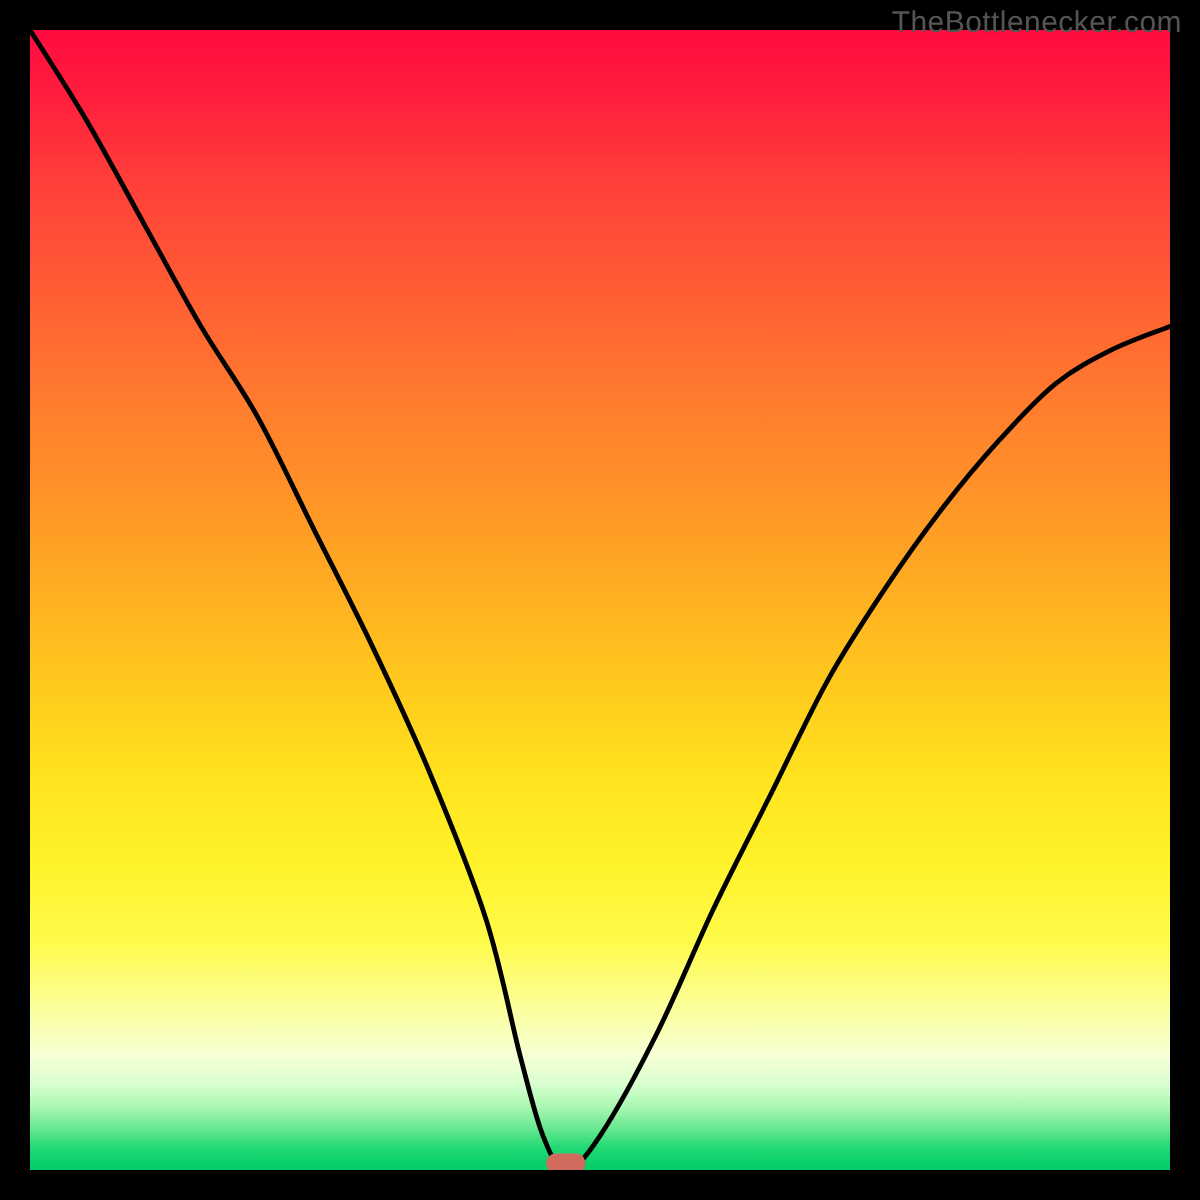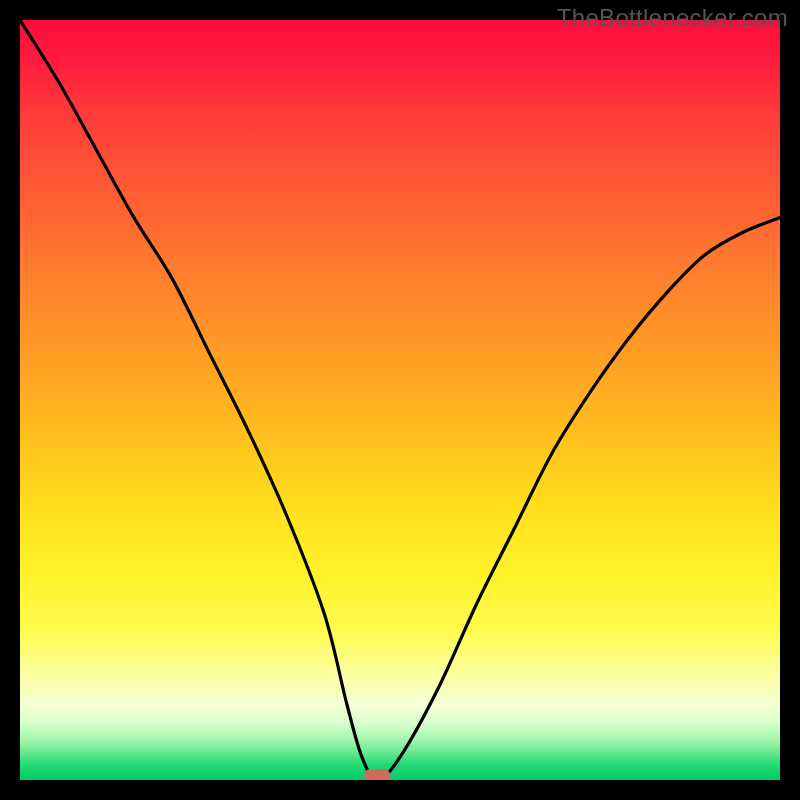--- a/index.html
+++ b/index.html
@@ -15,21 +15,21 @@
     position: relative;
     width: 800px;
     height: 800px;
     background: #000;
   }
   .watermark {
     position: absolute;
     top: 4px;
     right: 12px;
     color: #555;
-    font-size: 24px;
+    font-size: 20px;
     font-weight: 500;
     letter-spacing: 0.3px;
     z-index: 50;
   }
   .plot {
     position: absolute;
     left: 20px;
     top: 20px;
     width: 760px;
     height: 760px;

